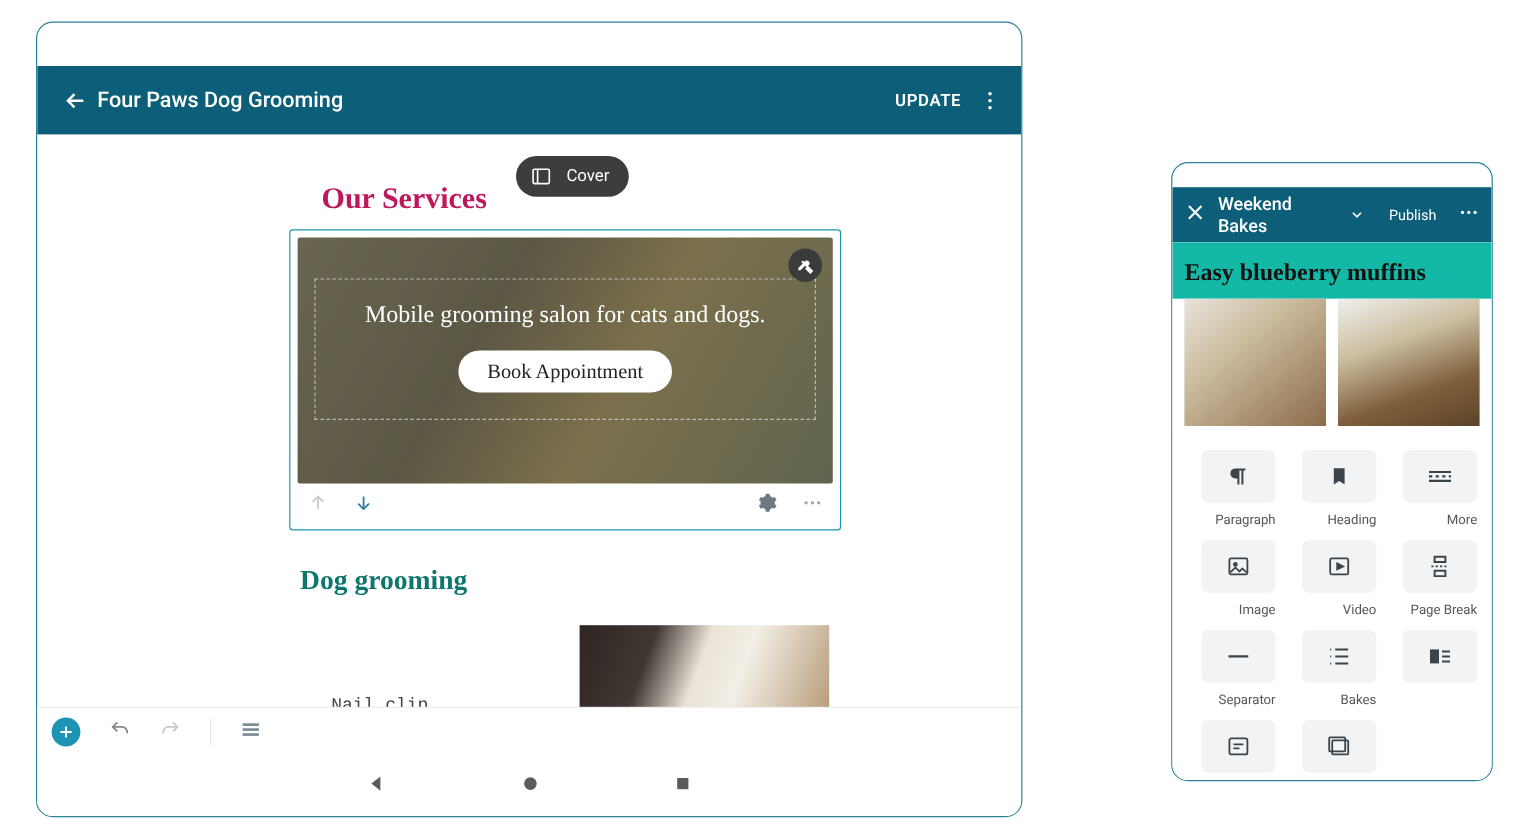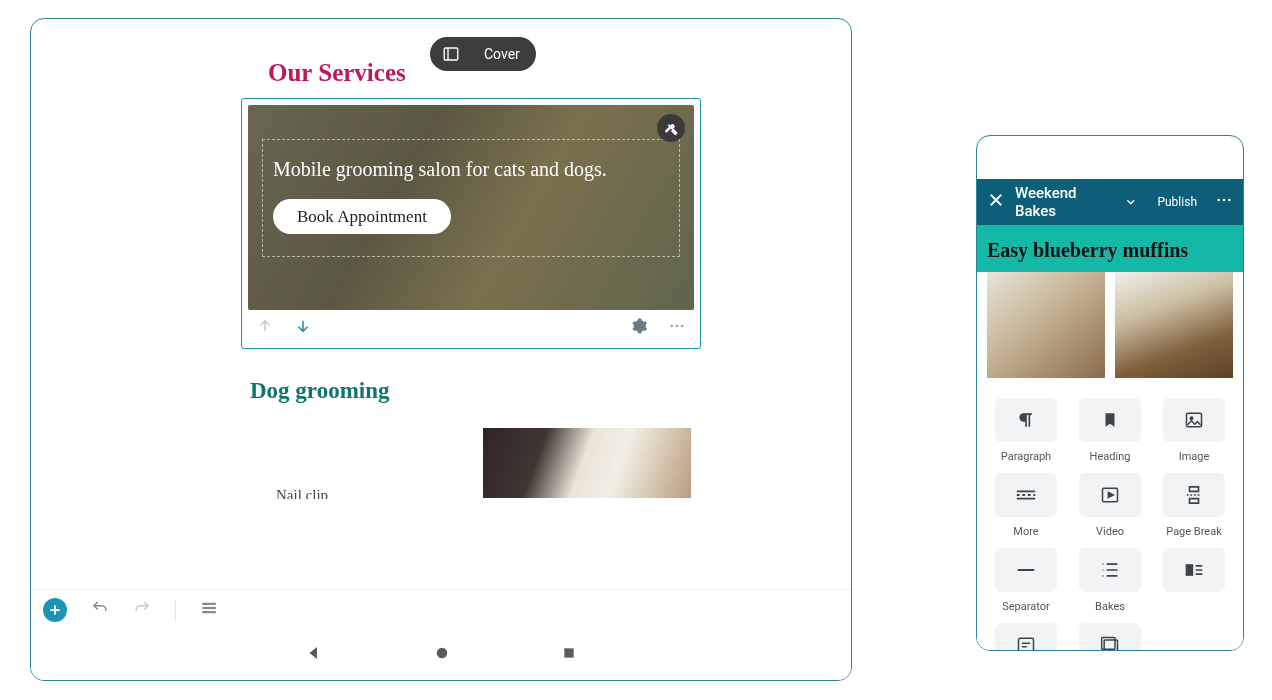--- a/index.html
+++ b/index.html
@@ -14,21 +14,21 @@
     height:57px; background:#0d5e78; color:#fff; display:flex; align-items:center;
     padding:0 14px;
   }
   .t-header .back { width:36px; display:flex; align-items:center; justify-content:center; }
   .t-header .title { font-size:18px; font-weight:500; flex:1; }
   .t-header .action { font-size:14px; font-weight:600; letter-spacing:.5px; margin-right:12px; }
   .t-header .more { width:24px; display:flex; align-items:center; justify-content:center; }
   .t-body { position:relative; height:480px; overflow:hidden; }
   .cover-chip {
     position:absolute; left:399px; top:18px; background:#3d3d3d; color:#fff;
-    border-radius:20px; height:34px; display:flex; align-items:center; padding:0 16px 0 12px; gap:24px;
+    border-radius:20px; height:34px; display:flex; align-items:center; padding:0 16px 0 12px; gap:12px;
     font-size:14px;
   }
   .cover-chip svg { flex:none; }
   .section-h {
     position:absolute; left:219px; top:40px; font-size:25px; font-weight:700;
     font-family: Georgia, "Times New Roman", serif; color:#be185d;margin-left:18px;
   }
   .cover-card {
     position:absolute; left:210px; top:79px; width:460px; height:251px;
     border:1.5px solid #1e94b4; background:#fff; border-radius:3px;
@@ -41,21 +41,21 @@
   }
   .cover-img::after{
     content:""; position:absolute; inset:0; background:rgba(40,40,40,.35);
   }
   .cover-edit-icon{
     position:absolute; top:9px; right:9px; width:28px; height:28px; border-radius:50%;
     background:#3b3b3b; display:flex; align-items:center; justify-content:center; z-index:4;
   }
   .cover-text-wrap{
     position:absolute; top:34px; left:14px; right:14px; padding:18px 10px 22px;
-    border:1px dashed rgba(255,255,255,.55); z-index:3; text-align:left;
+    border:1px dashed rgba(255,255,255,.55); z-index:3; text-align:center;
   }
   .cover-text {
     color:#fff; font-family: Georgia, serif; font-size:20px;
   }
   .cover-btn {
     margin:18px auto 0; background:#fff; color:#222; border-radius:26px;
     height:35px; padding:0 24px; display:inline-flex; align-items:center;
     font-family: Georgia, serif; font-size:17px;
   }
   .cover-toolbar{
@@ -64,68 +64,85 @@
   .cover-toolbar .left { display:flex; gap:20px; }
   .cover-toolbar .right { display:flex; gap:20px; }
   .sub-h { position:absolute; left:219px; top:359px; font-size:23px; font-weight:700;
     font-family: Georgia, serif; color:#0f766e; }
   .body-text { position:absolute; left:219px; top:405px; width:200px;
     font-family: Georgia, serif; font-size:16px; line-height:1.4; font-weight:600; color:#222;}
   .body-text .line2{ font-weight:600; }
   .small-img { position:absolute; left:452px; top:409px; width:208px; height:70px;
     background:linear-gradient(110deg,#2f2623 0%, #403733 28%, #eae3d7 48%, #f3efe6 64%, #b89d7c 100%);
   }
-  .list-bullet{ position:absolute; left:245px; top:468px; font-family:Liberation Serif, serif; font-size:15px; color:#444;}
+  .list-bullet{ position:absolute; left:245px; top:468px; font-family:Liberation Mono, monospace; font-size:15px; color:#444;}
   .bottom-strip{
     position:absolute; left:0; right:0; bottom:50px; height:40px;
     display:flex; align-items:center; padding:0 12px; background:#fff;
     box-shadow:0 -1px 0 #eee;
   }
   .plus-btn{ width:24px; height:24px; border-radius:50%; background:#1e94b4; display:flex;
     align-items:center; justify-content:center; margin-right:24px;}
   .strip-icon{ color:#888; margin-right:24px; }
   .nav-controls{
     position:absolute; left:0; right:0; bottom:0; height:50px;
     display:flex; align-items:center; justify-content:center; gap:110px; background:#fff;
   }
   .nav-shape{ color:#5b5b5b; }
 
   
   .phone-frame{
     position:absolute; left:976px; top:135px; width:268px; height:516px;
     border:1.5px solid #2b8299; border-radius:14px; background:#fff; overflow:hidden;
   }
   .p-header{
-    margin-top:43px; height:46px; background:#0d5e78; color:#fff;
+    margin-top:20px; height:46px; background:#0d5e78; color:#fff;
     display:flex; align-items:center; padding:0 10px; gap:10px;
   }
   .p-header .brand{ font-size:15px; font-weight:500; display:flex; align-items:center; gap:6px;}
   .p-header .spacer{ flex:1; }
   .p-header .pub{ font-size:12px; }
   .p-body{ background:#eef0f2; }
   .p-article-head{ background:#14b8a6; padding:14px 10px 10px; }
   .p-title{ font-family:Georgia,serif; font-size:20px; font-weight:700; color:#111; }
   .p-gallery{ background:#fff; display:flex; gap:10px; padding:0 10px 8px;}
   .p-gallery .img{ flex:1; height:106px; background:#d9d5cd;}
   .p-gallery .img.a{ background:linear-gradient(140deg,#e8e3da 0%, #c8b99a 40%, #8c6c4a 100%); }
   .p-gallery .img.b{ background:linear-gradient(160deg,#f0efed 0%, #cbbfa1 35%, #7f5f3c 70%, #5c4327 100%); }
   .p-grid{
     display:grid; grid-template-columns:repeat(3,1fr); gap:10px;
     padding:12px; background:#fff;
   }
-  .p-cell{ display:flex; flex-direction:column; align-items:center; gap:8px; }
+  .p-cell{ display:flex; flex-direction:column; align-items:flex-end; gap:8px; }
   .p-cell .tile{ width:62px; height:44px; background:#f1f3f5; border-radius:6px;
     display:flex; align-items:center; justify-content:center; }
   .p-cell .lab{ font-size:11px; color:#555; }
   .svg-ico{ display:block; }
 </style>
 </head>
 <body>
 
 <div class="tablet-frame">
+  <div class="t-header">
+    <div class="back">
+      <svg class="svg-ico" width="22" height="22" viewBox="0 0 24 24" fill="none" stroke="#fff" stroke-width="2.2">
+          <path d="M19 12H5"></path>
+          <path d="M11 18l-6-6 6-6"></path>
+        </svg>
+    </div>
+    <div class="title">Four Paws Dog Grooming</div>
+    <div class="action">UPDATE</div>
+    <div class="more">
+      <svg class="svg-ico" width="20" height="20" viewBox="0 0 24 24" fill="#fff">
+          <circle cx="12" cy="5" r="1.8"></circle>
+          <circle cx="12" cy="12" r="1.8"></circle>
+          <circle cx="12" cy="19" r="1.8"></circle>
+        </svg>
+    </div>
+  </div>
 
   <div class="t-body">
     <div class="cover-chip">
       <svg width="18" height="18" viewBox="0 0 24 24" fill="none" stroke="#fff" stroke-width="1.8">
           <rect x="3" y="4" width="18" height="16" rx="1.5"></rect>
           <path d="M8 4v16"></path>
         </svg>
       <span>Cover</span>
     </div>
 
@@ -272,39 +289,39 @@
       <div class="p-cell">
         <div class="tile">
             <svg width="18" height="18" viewBox="0 0 24 24" fill="#3d4449">
               <path d="M6 3h12v18l-6-4-6 4z"></path>
             </svg>
           </div>
         <div class="lab">Heading</div>
       </div>
       <div class="p-cell">
         <div class="tile">
+            <svg width="22" height="14" viewBox="0 0 24 14" stroke="#3d4449" stroke-width="2">
+              <path d="M2 3h20M2 11h20" stroke-dasharray="0"></path>
+              <path d="M2 7h20" stroke-dasharray="3 3"></path>
+            </svg>
+          </div>
+        <div class="lab">More</div>
+      </div>
+      <div class="p-cell">
+        <div class="tile">
             <svg width="20" height="20" viewBox="0 0 24 24" fill="none" stroke="#3d4449" stroke-width="1.8">
               <rect x="3" y="4" width="18" height="16" rx="1.5"></rect>
               <circle cx="9" cy="10" r="1.5" fill="#3d4449"></circle>
               <path d="M4 18l5-5 4 4 3-3 4 4"></path>
             </svg>
           </div>
         <div class="lab">Image</div>
       </div>
       <div class="p-cell">
         <div class="tile">
-            <svg width="22" height="14" viewBox="0 0 24 14" stroke="#3d4449" stroke-width="2">
-              <path d="M2 3h20M2 11h20" stroke-dasharray="0"></path>
-              <path d="M2 7h20" stroke-dasharray="3 3"></path>
-            </svg>
-          </div>
-        <div class="lab">More</div>
-      </div>
-      <div class="p-cell">
-        <div class="tile">
             <svg width="20" height="20" viewBox="0 0 24 24" fill="none" stroke="#3d4449" stroke-width="1.8">
               <rect x="3" y="4" width="18" height="16" rx="1.5"></rect>
               <path d="M10 9l6 3-6 3z" fill="#3d4449"></path>
             </svg>
           </div>
         <div class="lab">Video</div>
       </div>
       <div class="p-cell">
         <div class="tile">
             <svg width="18" height="20" viewBox="0 0 20 22" fill="none" stroke="#3d4449" stroke-width="1.8">

